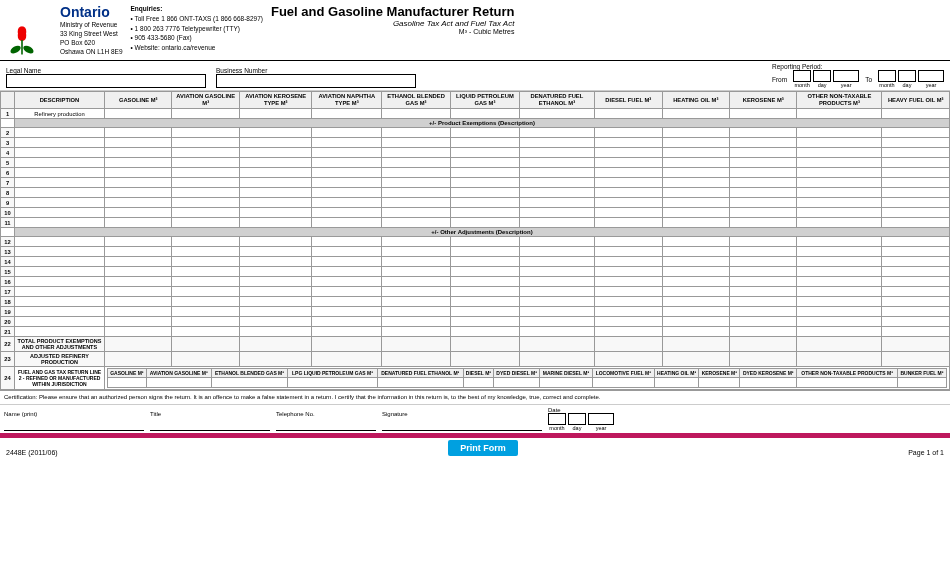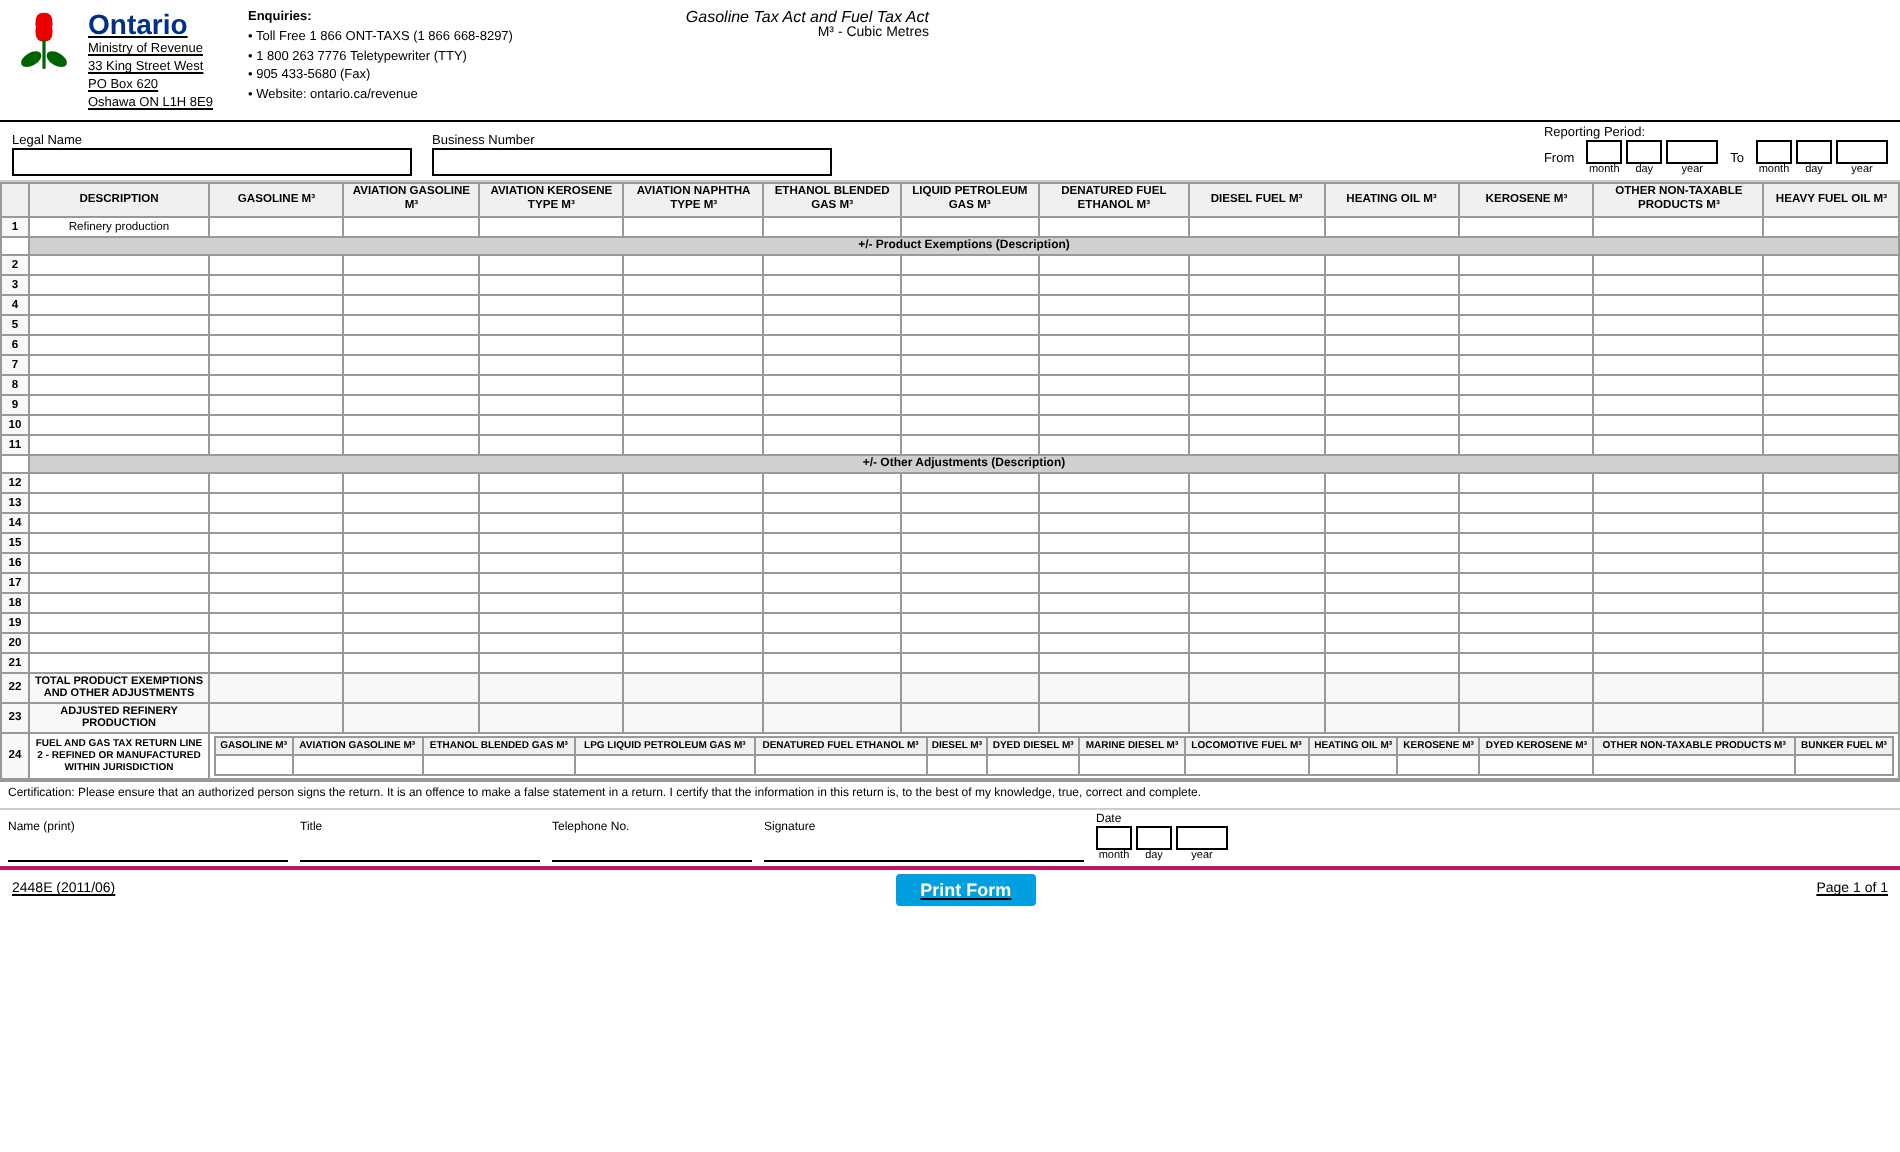--- a/index.html
+++ b/index.html
@@ -1,20 +1,20 @@
 <!DOCTYPE html>
 <html><head>
   <meta charset="utf-8">
   <style>
     * { box-sizing: border-box; margin: 0; padding: 0; }
     body { font-family: Arial, sans-serif; font-size: 7px; background: #fff; width: 950px; min-height: 576px; overflow: hidden; }
     
     
     .header { display: flex; align-items: stretch; border-bottom: 1px solid #000; padding: 4px 6px; gap: 8px; }
-    .logo-area { display: flex; align-items: flex-start; gap: 6px; min-width: 110px; text-decoration: underline; }
+    .logo-area { display: flex; align-items: flex-end; gap: 22px; min-width: 110px; }
     .logo-trillium { width: 32px; height: 32px; }
     .logo-text { font-size: 14px; font-weight: bold; color: #003087; }
     .ministry-info { font-size: 6.5px; line-height: 1.4; }
     .contact-info { font-size: 6.5px; line-height: 1.5; flex: 1; }
     .middle-header { display: flex; flex-direction: column; align-items: center; justify-content: center; flex: 1; }
     .amended-row { display: flex; align-items: center; gap: 4px; margin-top: 4px; }
     .checkbox-box { width: 10px; height: 10px; border: 1px solid #000; display: inline-block; }
     .clear-btn { background: #00a0e0; color: #fff; border: none; padding: 3px 10px; font-size: 9px; font-weight: bold; cursor: pointer; border-radius: 2px; }
     .title-area { text-align: right; min-width: 200px; }
     .title-main { font-size: 13px; font-weight: bold; }
@@ -46,21 +46,21 @@
     .data-cell { min-width: 42px; }
 
     
     .cert-row { font-size: 6px; border-top: 1px solid #999; padding: 2px 4px; line-height: 1.4; }
     .sign-row { display: flex; gap: 6px; align-items: flex-end; border-top: 1px solid #ccc; padding: 2px 4px; }
     .sign-field { display: flex; flex-direction: column; }
     .sign-line { border-bottom: 1px solid #000; min-width: 100px; height: 14px; }
     .sign-label { font-size: 6px; }
 
     
-    .footer { display: flex; justify-content: space-between; align-items: center; padding: 2px 6px; border-top: 2px solid #be185d; text-decoration: underline; }
+    .footer { display: flex; justify-content: space-between; align-items: flex-end; padding: 2px 6px; border-top: 5px solid #be185d; }
     .footer-code { font-size: 7px; }
     .print-btn { background: #00a0e0; color: #fff; border: none; padding: 3px 12px; font-size: 9px; font-weight: bold; cursor: pointer; border-radius: 2px; }
     .page-info { font-size: 7px; }
   </style>
 </head>
 <body>
 
 <div class="header">
 
   <div class="logo-area">
@@ -85,20 +85,21 @@
   <div>
     <div class="contact-info"><strong>Enquiries:</strong></div>
     <div class="contact-info">• Toll Free 1 866 ONT-TAXS  (1 866 668-8297)</div>
     <div class="contact-info">• 1 800 263 7776 Teletypewriter (TTY)</div>
     <div class="contact-info">• 905 433-5680 (Fax)</div>
     <div class="contact-info">• Website: ontario.ca/revenue</div>
   </div>
 
 
   <div class="title-area">
+    <div class="title-main">Fuel and Gasoline Manufacturer Return</div>
     <div class="title-sub">Gasoline Tax Act and Fuel Tax Act</div>
     <div class="title-unit">M³ - Cubic Metres</div>
   </div>
 </div>
 
 <div class="form-fields">
   <div class="field-group">
     <span class="field-label">Legal Name</span>
     <div class="field-box field-box-wide"></div>
   </div>

